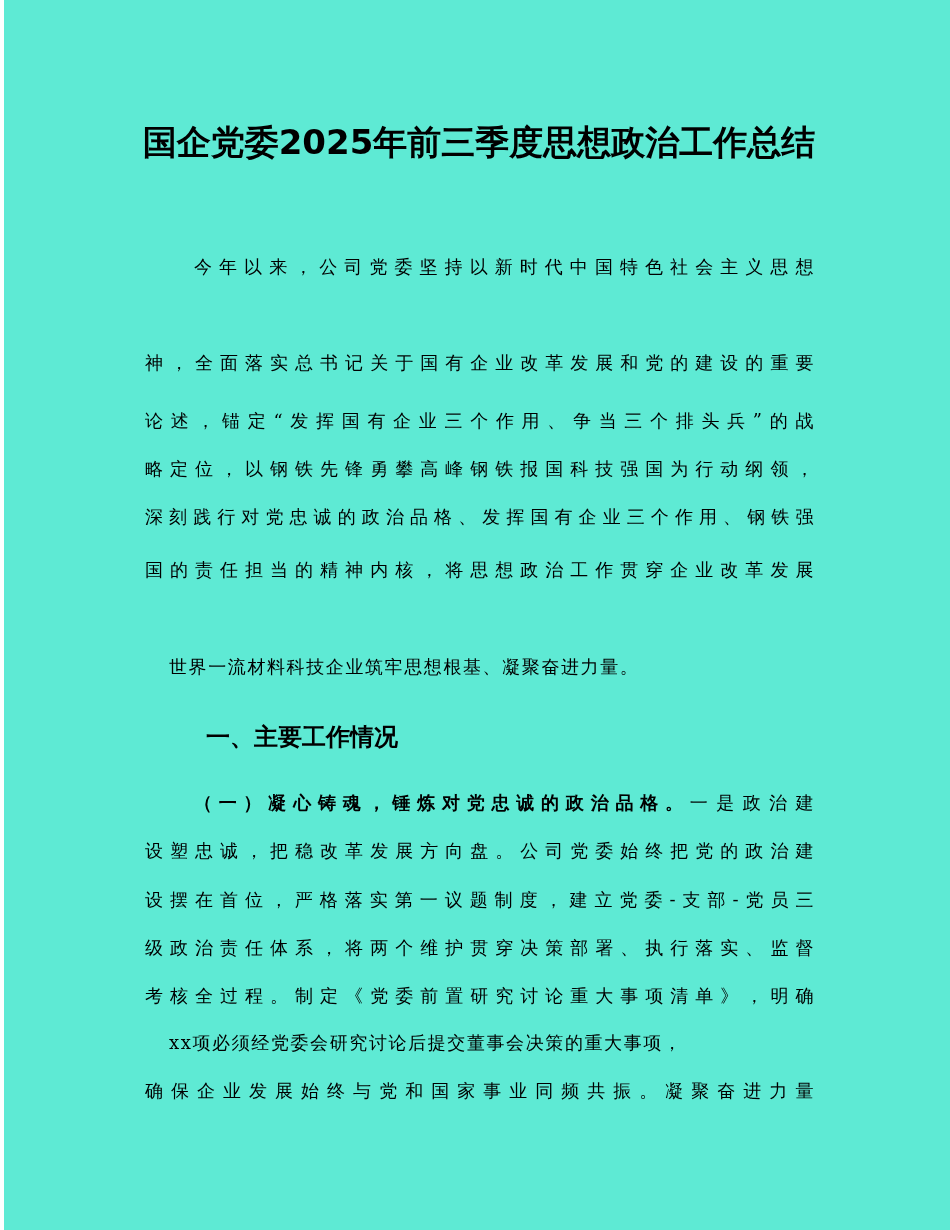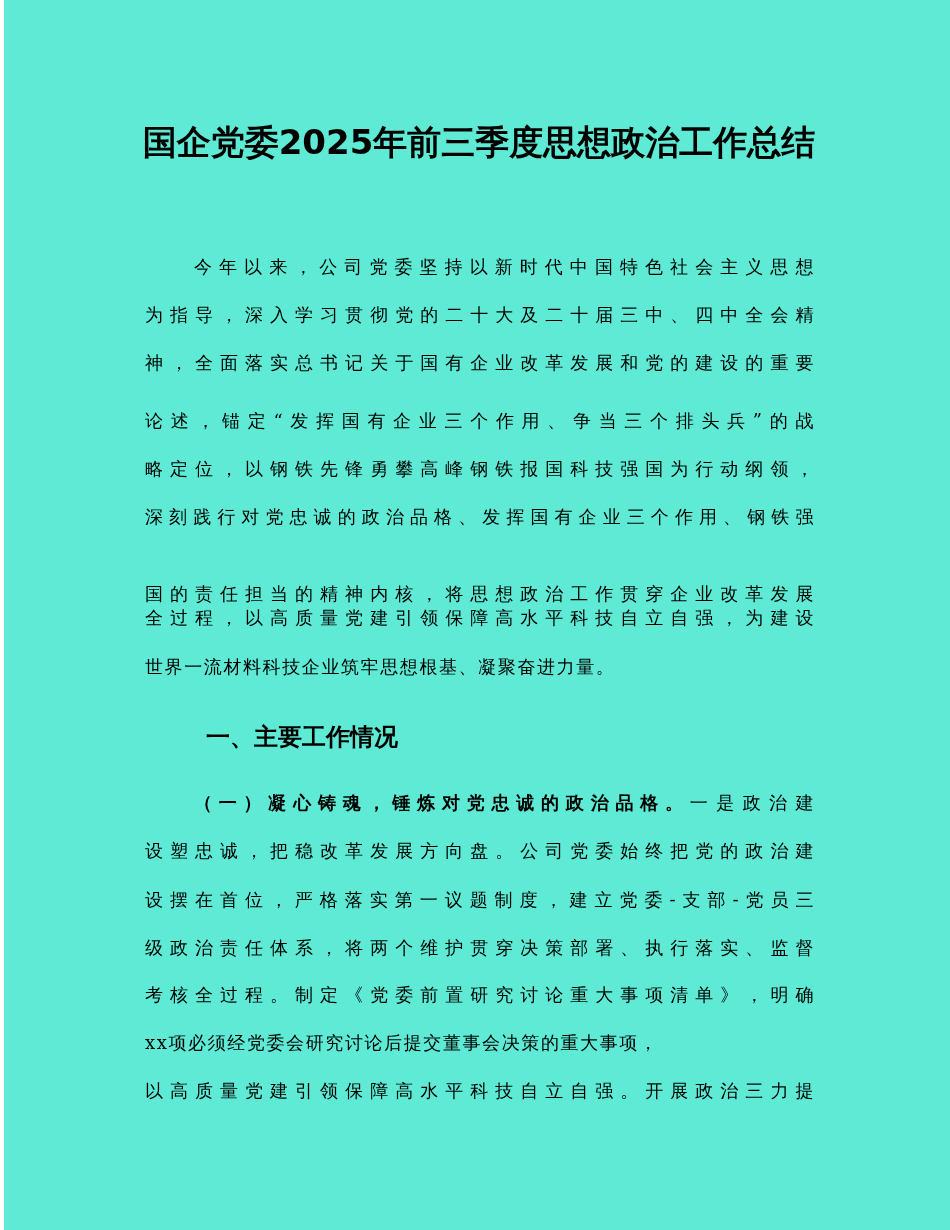--- a/index.html
+++ b/index.html
@@ -46,20 +46,21 @@
       letter-spacing: 1.6px;
       text-align: justify;
       text-align-last: justify;
     }
     .line.indent {
       left: 190px;
       width: 621px;
     }
     .line.last {
       text-align-last: left;
+      margin-left: 24px;
     }
     .heading1 {
       position: absolute;
       left: 190px;
       font-family: "DejaVu Sans", "Liberation Sans", sans-serif;
       font-weight: bold;
       font-size: 24px;
       line-height: 34px;
       white-space: nowrap;
       margin-left: 12px;
@@ -71,32 +72,30 @@
     }
   </style>
 </head>
 <body>
 
 <div class="page">
 
   <div class="title">国企党委2025年前三季度思想政治工作总结</div>
 
   <div class="line indent" style="top:250px;">今年以来，公司党委坚持以新时代中国特色社会主义思想</div>
-  <div class="line" style="top:298px;">为指导，深入学习贯彻党的二十大及二十届三中、四中全会精</div>
   <div class="line" style="top:346px;">神，全面落实总书记关于国有企业改革发展和党的建设的重要</div>
   <div class="line" style="top:404px;">论述，锚定“发挥国有企业三个作用、争当三个排头兵”的战</div>
   <div class="line" style="top:452px;">略定位，以钢铁先锋勇攀高峰钢铁报国科技强国为行动纲领，</div>
   <div class="line" style="top:500px;">深刻践行对党忠诚的政治品格、发挥国有企业三个作用、钢铁强</div>
-  <div class="line" style="top:553px;margin-top:24px;">国的责任担当的精神内核，将思想政治工作贯穿企业改革发展</div>
-  <div class="line" style="top:601px;">全过程，以高质量党建引领保障高水平科技自立自强，为建设</div>
+  <div class="line" style="top:553px;">国的责任担当的精神内核，将思想政治工作贯穿企业改革发展</div>
   <div class="line last" style="top:650px;">世界一流材料科技企业筑牢思想根基、凝聚奋进力量。</div>
 
   <div class="heading1" style="top:720px;">一、主要工作情况</div>
 
   <div class="line indent" style="top:786px;"><span class="bold">（一）凝心铸魂，锤炼对党忠诚的政治品格。</span><span>一是政治建</span></div>
   <div class="line" style="top:834px;">设塑忠诚，把稳改革发展方向盘。公司党委始终把党的政治建</div>
   <div class="line" style="top:883px;">设摆在首位，严格落实第一议题制度，建立党委-支部-党员三</div>
   <div class="line" style="top:931px;">级政治责任体系，将两个维护贯穿决策部署、执行落实、监督</div>
-  <div class="line" style="top:979px;font-family:Liberation Mono, monospace;">考核全过程。制定《党委前置研究讨论重大事项清单》，明确</div>
+  <div class="line" style="top:979px;">考核全过程。制定《党委前置研究讨论重大事项清单》，明确</div>
   <div class="line last" style="top:1026px;">xx项必须经党委会研究讨论后提交董事会决策的重大事项，</div>
-  <div class="line" style="top:1074px;">以高质量党建引领保障高水平科技自立自强。开展政治三力提</div>
+  <div class="line" style="top:1074px;">确保企业发展始终与党和国家事业同频共振。凝聚奋进力量</div>
 
 </div>
 
 </body></html>

